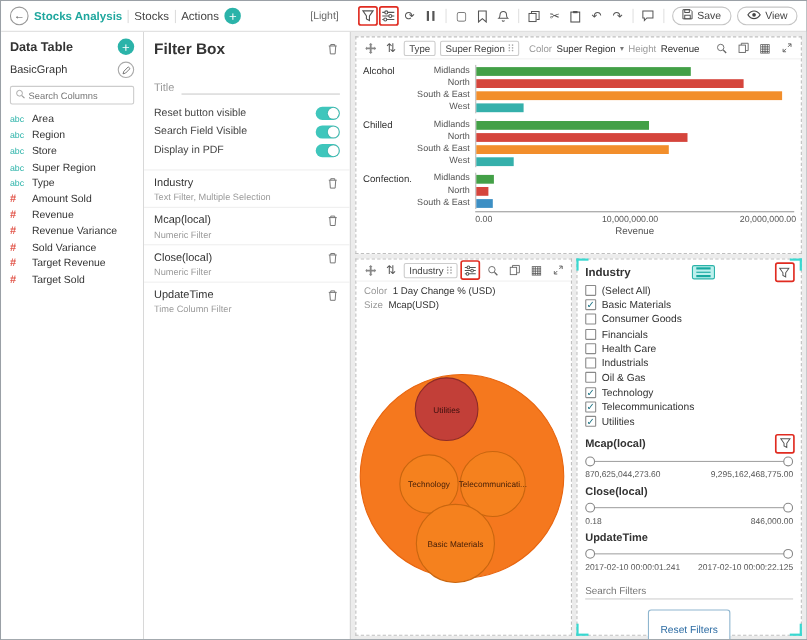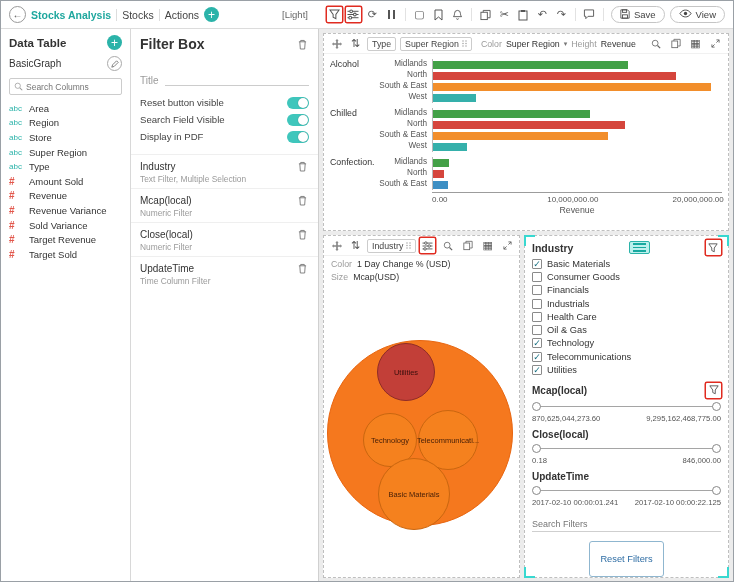--- a/index.html
+++ b/index.html
@@ -594,38 +594,42 @@
           </span>
         <span class="icon hl-red">
             <svg width="10" height="10" viewBox="0 0 12 12">
               <path d="M1 1h10L7.5 6v4.5l-3-1.5V6z" fill="none" stroke="#555" stroke-width="1.1"></path>
             </svg>
           </span>
       </div>
       <div class="fp-body">
         <div id="industry-list">
             <div class="chk-row">
+              <span class="chk"></span>
+              <span class="chk-label">(Select All)</span>
+            </div>
+            <div class="chk-row">
               <span class="chk checked">✓</span>
               <span class="chk-label">Basic Materials</span>
             </div>
             <div class="chk-row">
               <span class="chk"></span>
               <span class="chk-label">Consumer Goods</span>
             </div>
             <div class="chk-row">
               <span class="chk"></span>
               <span class="chk-label">Financials</span>
             </div>
             <div class="chk-row">
               <span class="chk"></span>
+              <span class="chk-label">Health Care</span>
+            </div>
+            <div class="chk-row">
+              <span class="chk"></span>
               <span class="chk-label">Industrials</span>
-            </div>
-            <div class="chk-row">
-              <span class="chk"></span>
-              <span class="chk-label">Health Care</span>
             </div>
             <div class="chk-row">
               <span class="chk"></span>
               <span class="chk-label">Oil &amp; Gas</span>
             </div>
             <div class="chk-row">
               <span class="chk checked">✓</span>
               <span class="chk-label">Technology</span>
             </div>
             <div class="chk-row">

